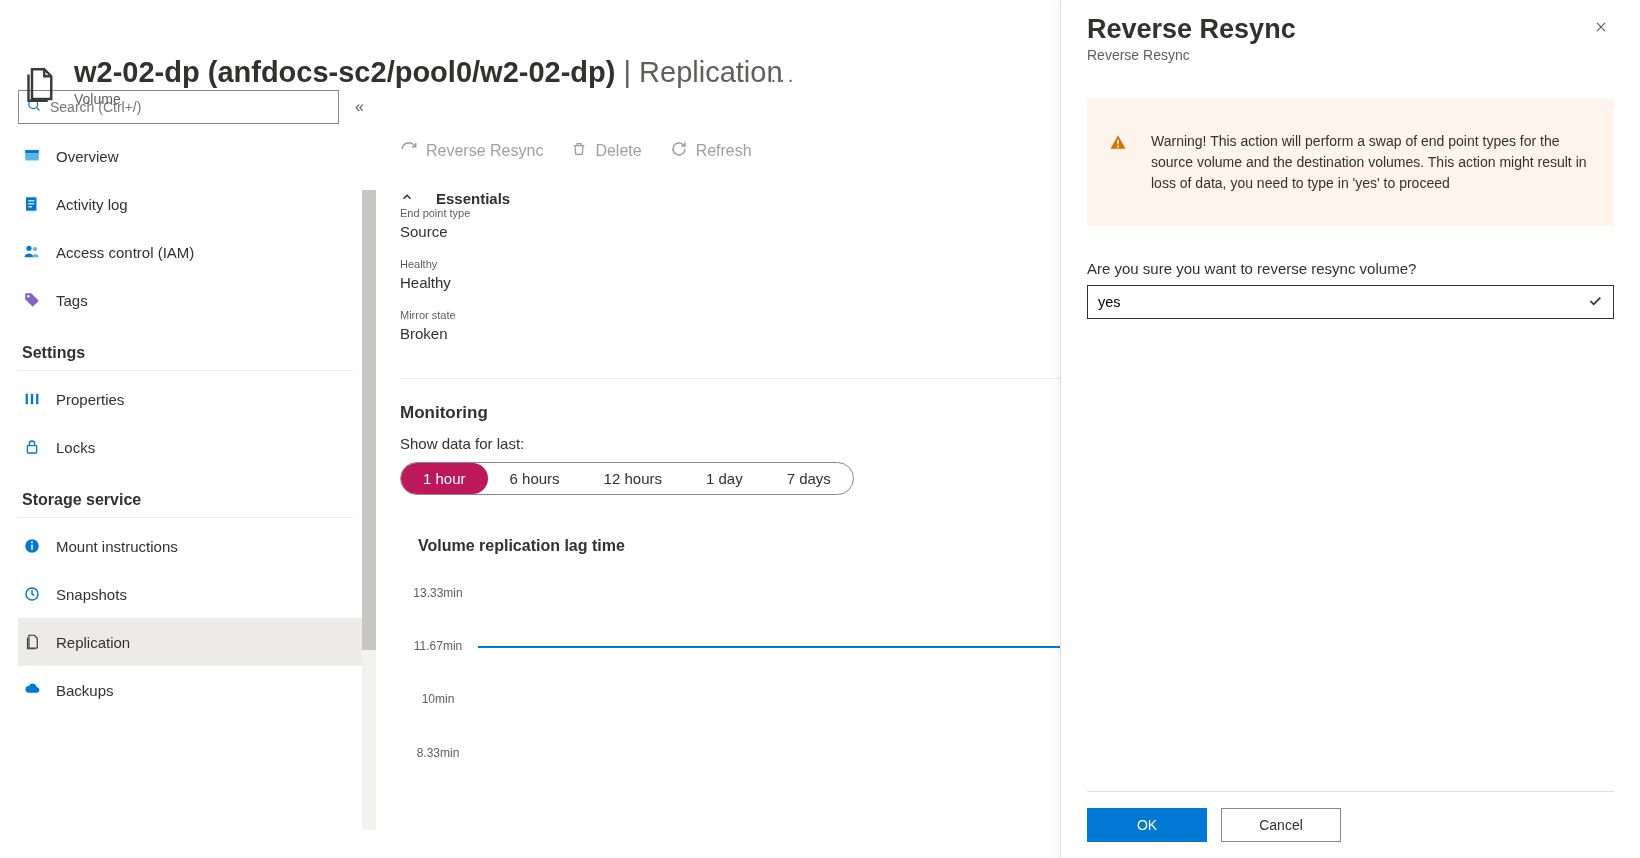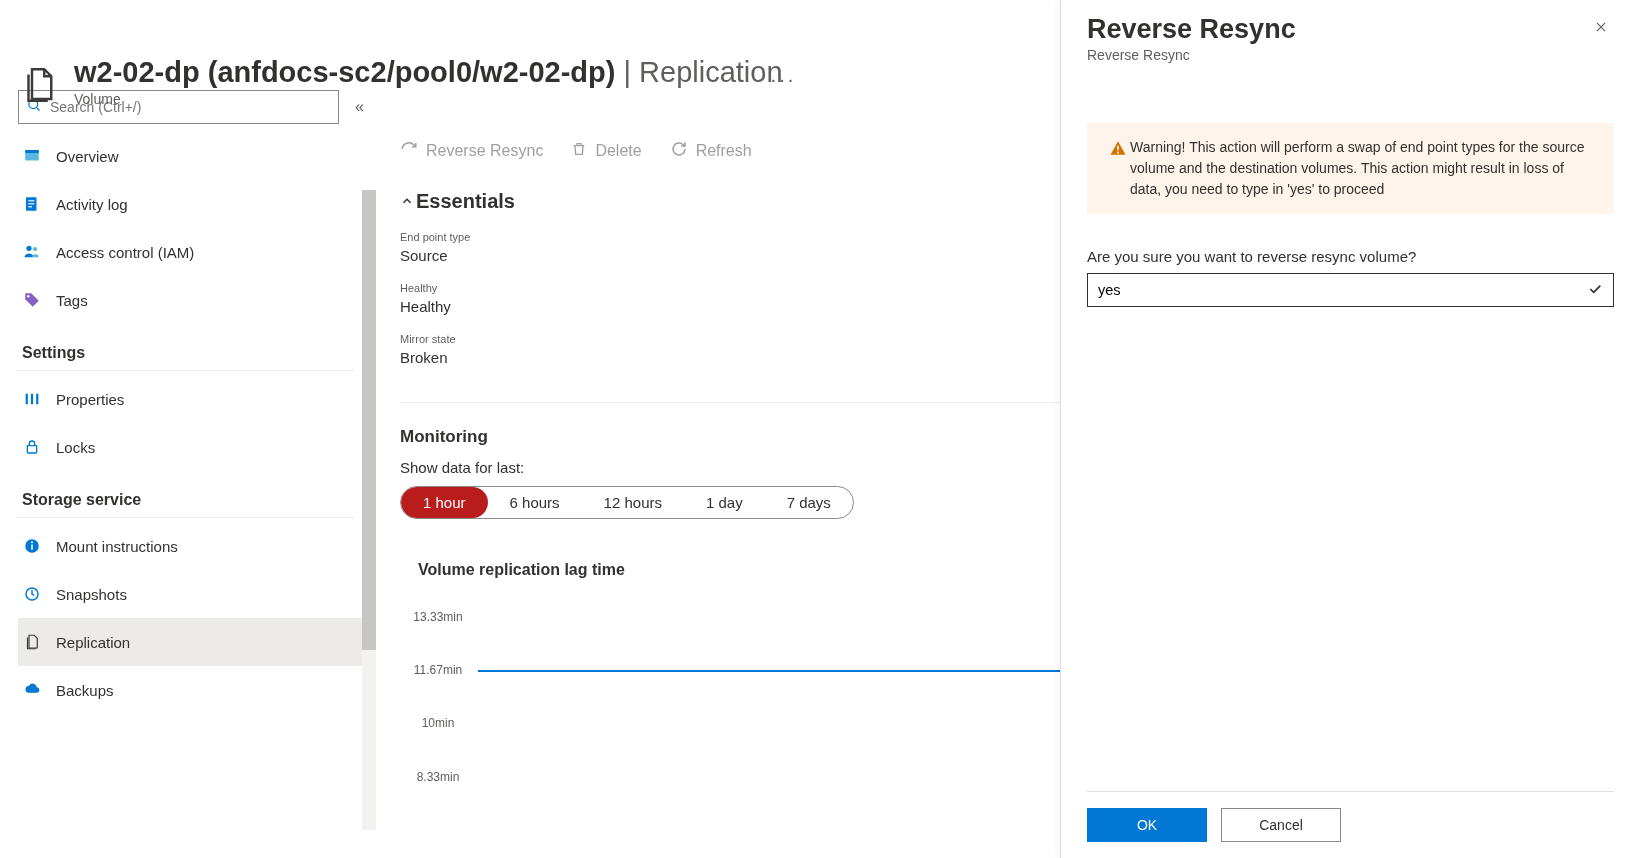--- a/index.html
+++ b/index.html
@@ -101,23 +101,22 @@
     min-width: 0;
   }
   .toolbar {
     display: flex; gap: 28px; align-items: center;
     color: #a19f9d;
     font-size: 16px;
     margin-bottom: 28px;
   }
   .toolbar-item { display: flex; align-items: center; gap: 8px; }
   .section-toggle {
-    display:flex; align-items:center; gap:2px;
-    font-size:20px; font-weight:600;
-    margin-bottom: 18px;
+    display:flex; align-items:center; gap:22px;
+    font-size:15px; font-weight:600;
     cursor: pointer;
   }
   .essentials {
     border-bottom: 1px solid #edebe9;
     padding-bottom: 18px;
     margin-bottom: 24px;
   }
   .ess-row { margin-bottom: 18px; }
   .ess-label { font-size: 11px; color: #605e5c; margin-bottom: 4px; }
   .ess-value { font-size: 15px; color: #323130; }
@@ -129,21 +128,21 @@
     border: 1px solid #8a8886;
     border-radius: 20px;
     overflow: hidden;
   }
   .pill {
     padding: 7px 22px;
     font-size: 15px;
     color: #323130;
     cursor: pointer;
   }
-  .pill.active { background: #b91c1c; color: #fff; border-radius: 20px; }
+  .pill.active { background: #be185d; color: #fff; border-radius: 20px; }
 
   .chart-card {
     margin-top: 24px;
     padding: 18px 8px;
   }
   .chart-title { font-size: 16px; font-weight: 600; margin-left: 10px; margin-bottom: 38px; }
   .chart-area { position: relative; height: 160px; padding-left: 70px; }
   .y-tick {
     position: absolute; left: 0;
     font-size: 12px; color: #605e5c;
@@ -167,24 +166,24 @@
     display: flex; flex-direction: column;
     padding: 14px 26px 16px 26px;
   }
   .panel-header {
     display:flex; justify-content:space-between; align-items:flex-start;
   }
   .panel-title { font-size: 27px; font-weight: 600; }
   .panel-subtitle { font-size: 14px; color: #605e5c; margin-top: 2px; }
   .panel-close { font-size: 18px; color: #605e5c; cursor:pointer; padding:4px 6px; }
   .warning-box {
-    margin-top: 60px;
+    margin-top: 36px;
     background: #fff4eb;
-    padding: 14px 22px;
-    display:flex; gap: 3px;
+    padding: 32px 22px;
+    display:flex; gap: 24px;
     font-size: 14px; line-height: 1.5;
     color: #323130;
   }
   .warn-icon { flex-shrink:0; margin-top:2px; }
   .question { font-size: 15px; margin-top: 34px; margin-bottom: 8px; }
   .confirm-input {
     display:flex; align-items:center; justify-content:space-between;
     border: 1px solid #323130;
     height: 34px;
     padding: 0 10px;

